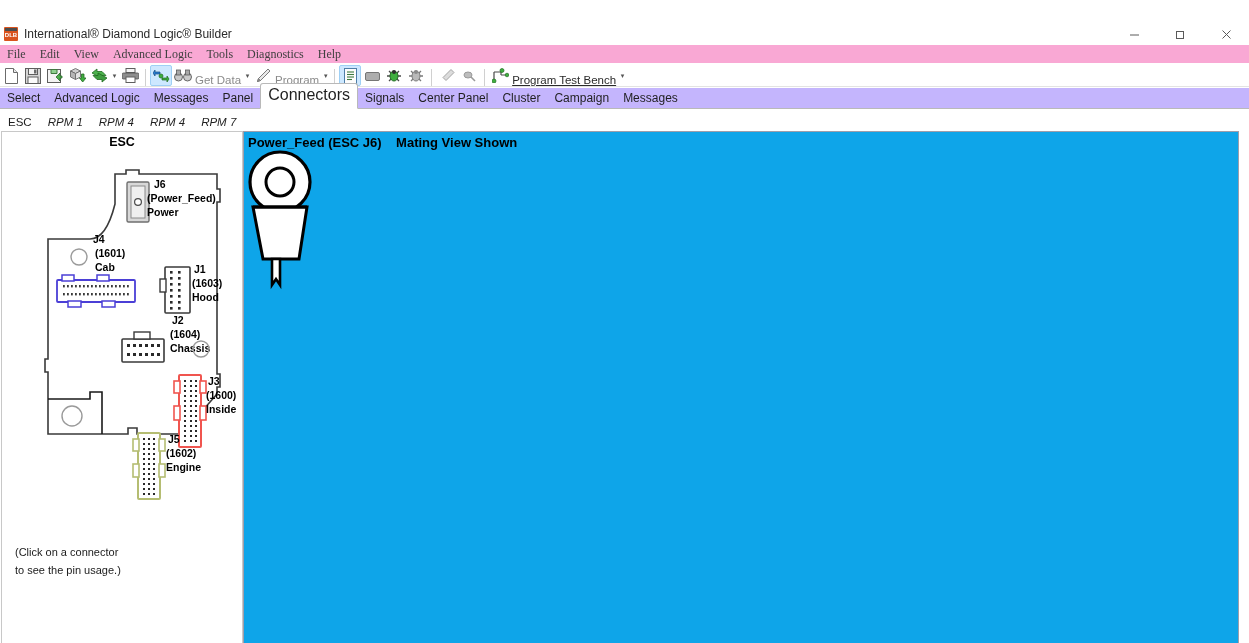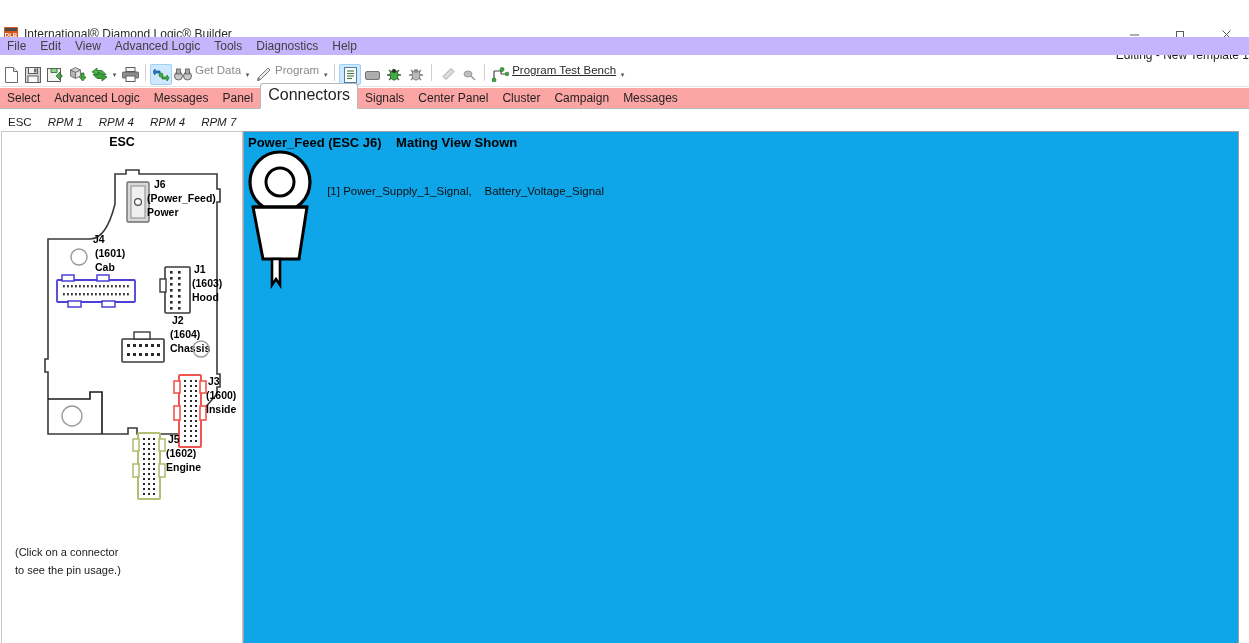--- a/index.html
+++ b/index.html
@@ -44,50 +44,50 @@
   .win-btn svg { display:block; }
 
   
   .editing-label {
     position:absolute; right:0px; top:24px; font-size:12px; color:#1c1c1c;
     white-space:nowrap;
   }
 
   
   .menubar {
-    position:absolute; left:0; top:13px; width:1249px; height:18px;
-    display:flex; align-items:center; background:#c4b5fd;
+    position:absolute; left:0; top:21px; width:1249px; height:18px;
+    display:flex; align-items:center; background:#f9a8d4;font-family:Liberation Serif, serif;
   }
   .menu-item {
     font-size:12px; color:#404040; padding:1px 7px; white-space:nowrap;
   }
 
   
   .toolbar {
     position:absolute; left:0; top:40px; width:1249px; height:23px;
-    background:#ffffff; display:flex; align-items:flex-start;
+    background:#ffffff; display:flex; align-items:flex-end;
     border-bottom:1px solid #e3e3e3;
   }
   .tb-btn {
     width:22px; height:21px; display:flex; align-items:center; justify-content:center;
     position:relative; flex:0 0 auto;
   }
   .tb-btn.active { background:#cde8ff; border:1px solid #9fd0f5; border-radius:2px; }
   .tb-sep { width:1px; height:17px; background:#d0d0d0; margin:0 4px; flex:0 0 auto;}
   .tb-arrow {
     width:9px; height:21px; display:flex; align-items:center; justify-content:center;
     font-size:7px; color:#555; flex:0 0 auto;
   }
   .tb-label { font-size:11.5px; color:#8a8a8a; padding:0 2px 0 1px; white-space:nowrap;}
   .tb-label.enabled { color:#2b2b2b;text-decoration:underline; }
 
   
   .tabstrip {
     position:absolute; left:0; top:64px; width:1249px; height:21px;
-    background:#fca5a5; display:flex; align-items:flex-end;
+    background:#c4b5fd; display:flex; align-items:flex-end;
     border-bottom:1px solid #b9b9b9;
   }
   .tab {
     font-size:12px; color:#1f1f1f; padding:3px 7px 4px 7px; white-space:nowrap;
     position:relative; top:1px;
   }
   .tab.selected {
     background:#ffffff; border:1px solid #b9b9b9; border-bottom:1px solid #ffffff;
     border-radius:3px 3px 0 0; padding:2px 7px 4px 7px; font-size:16px;
     z-index:2;
@@ -626,22 +626,19 @@
 
       <circle cx="33" cy="33" r="30" fill="#ffffff" stroke="#000000" stroke-width="3.2"></circle>
       <circle cx="33" cy="33" r="14" fill="#ffffff" stroke="#000000" stroke-width="3"></circle>
 
       <path d="M6 58 L60 58 L52 110 L16 110 Z" fill="#ffffff" stroke="#000000" stroke-width="3"></path>
       <line x1="6" y1="58" x2="60" y2="58" stroke="#000000" stroke-width="3"></line>
 
       <path d="M25 110 L25 136 L29 130 L33 136 L33 110 Z" fill="#ffffff" stroke="#000000" stroke-width="2.6" stroke-linejoin="miter"></path>
     </svg>
 
-    <div class="pin-row">
-      <span>[1]</span><span> </span><span>Power_Supply_1_Signal,</span><span>    </span><span>Battery_Voltage_Signal</span>
-    </div>
   </div>
 
   <div class="statusbar">
     <span></span>
   </div>
 
 </div>
 
 </body></html>

